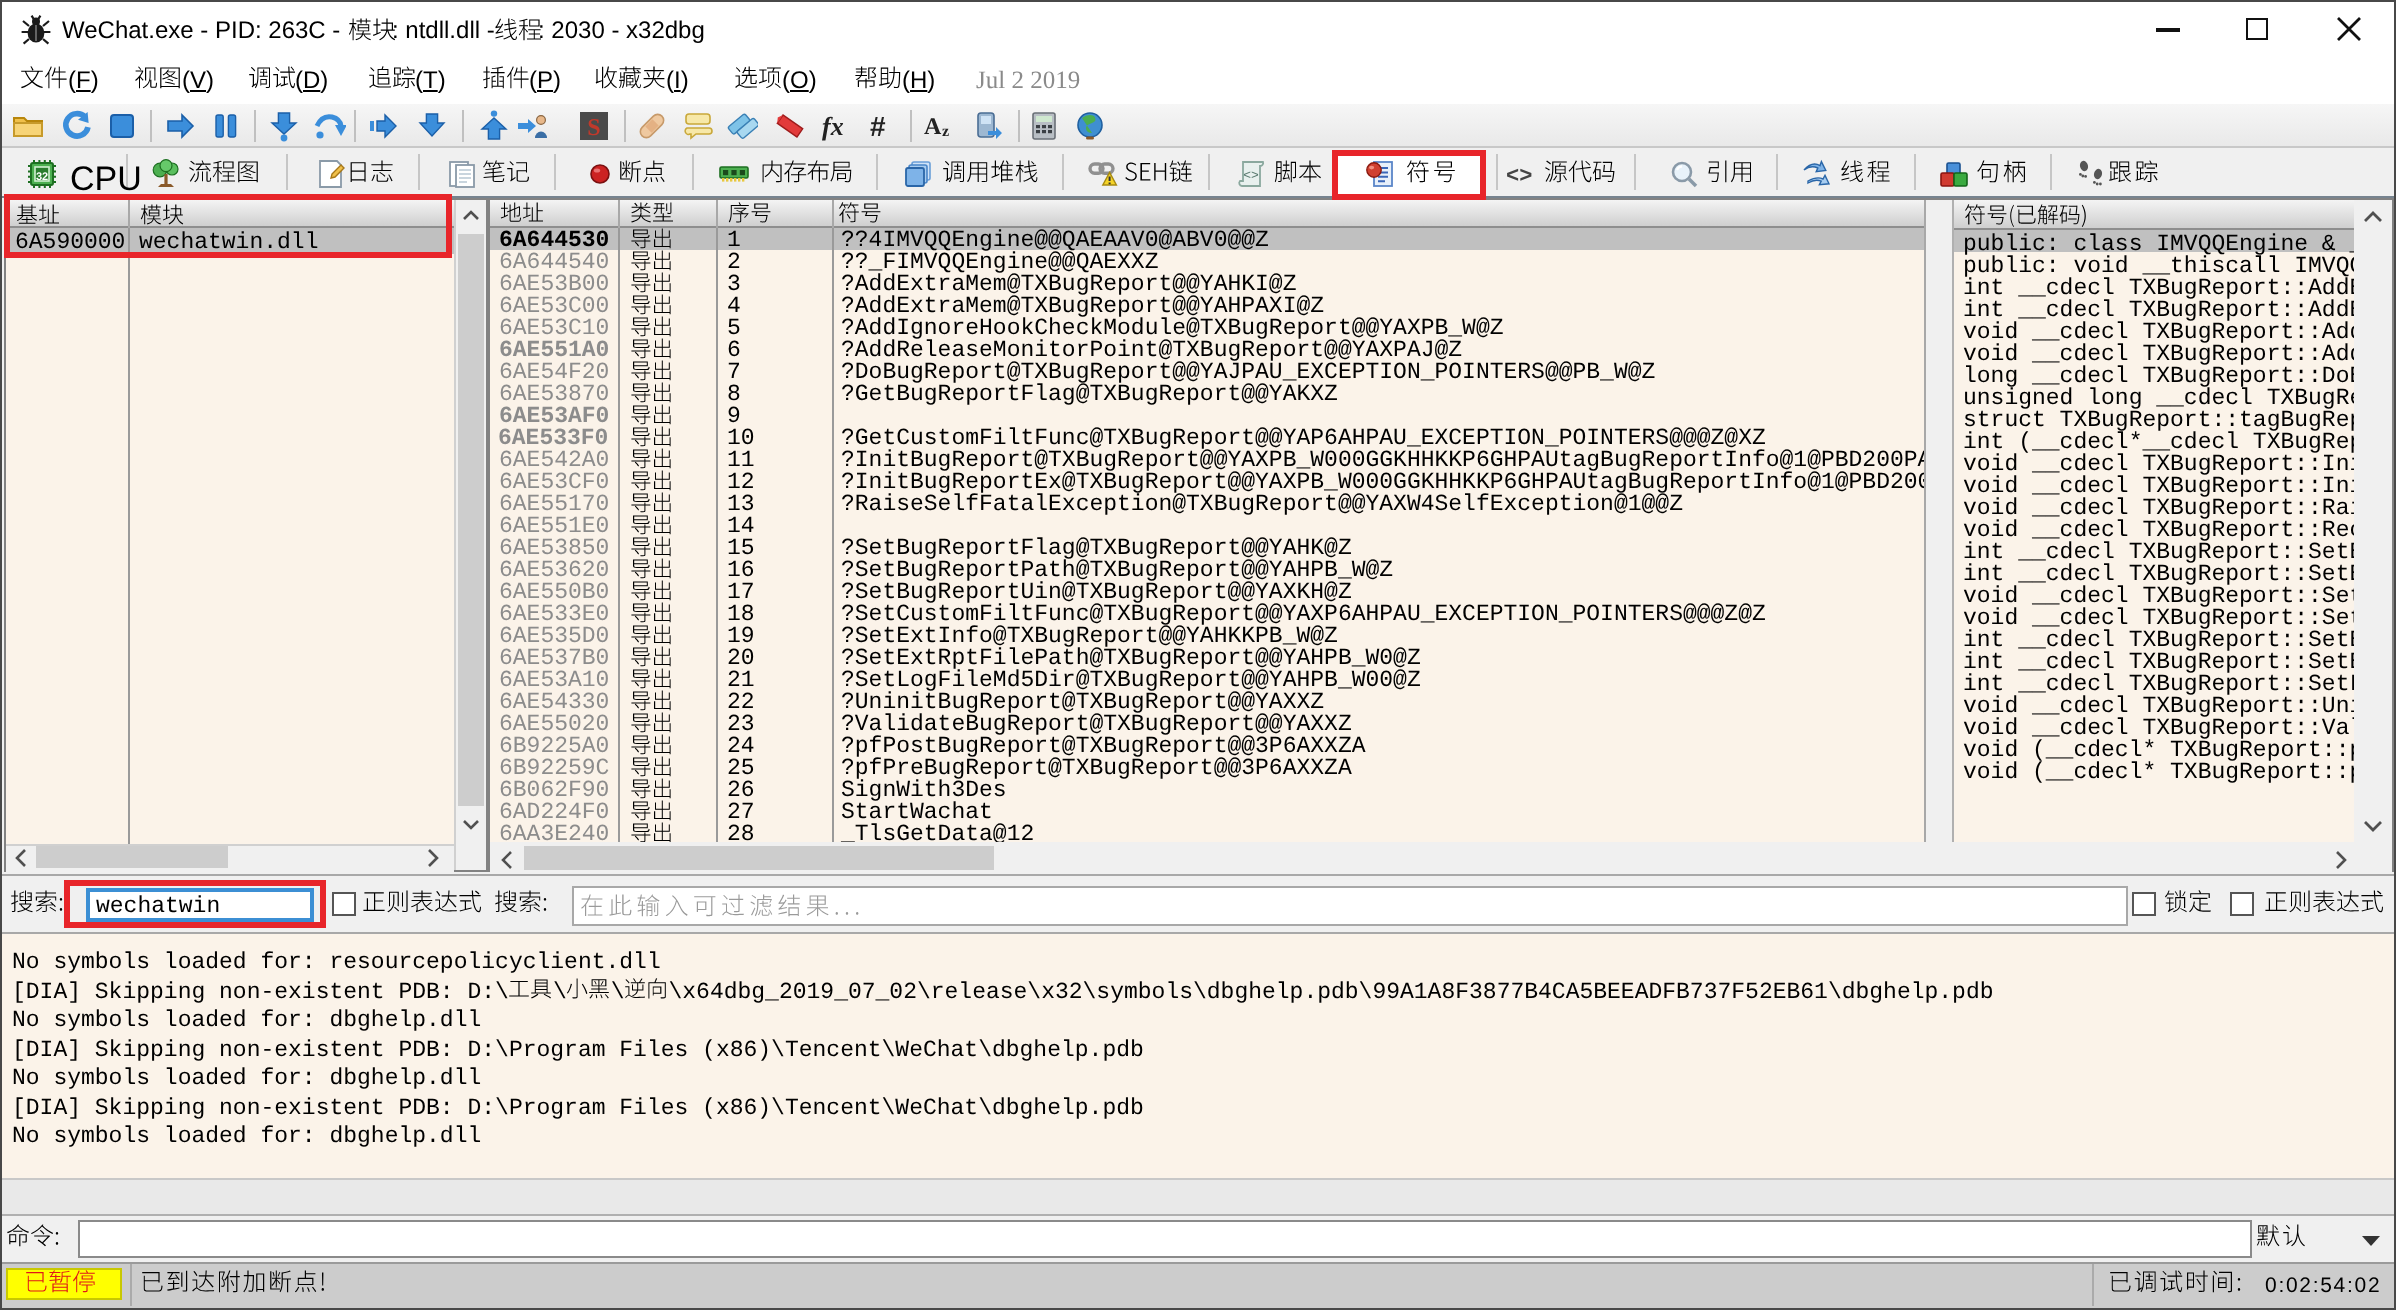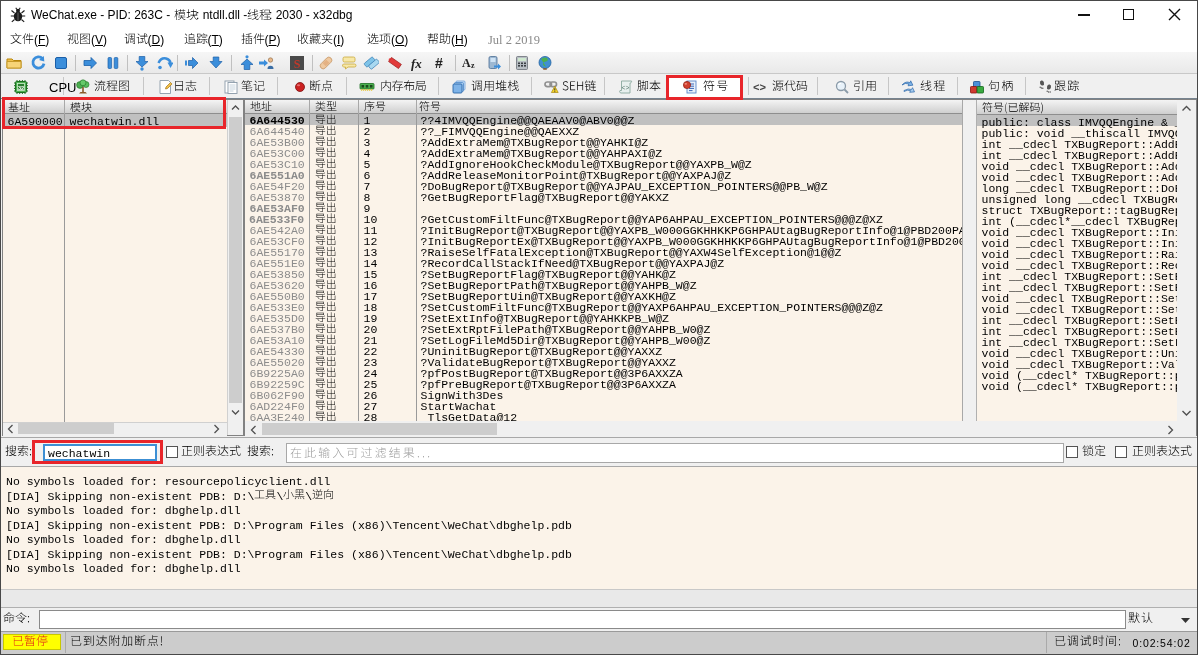--- a/index.html
+++ b/index.html
@@ -334,21 +334,21 @@
 <div class="ab" style="left:1024.7px;top:77px;width:1px;height:18px;background:#c6c6c6"></div>
 <div class="ab" style="left:669px;top:74.5px;width:74px;height:23.5px;background:#fff"></div>
 <svg class="K" style="left:12.5px;top:78.5px" width="16" height="16" viewBox="0 0 16 16">
     <rect x="2.5" y="2.5" width="11" height="11" rx="1" fill="#4caf50" stroke="#1d6f21"></rect>
     <rect x="4.5" y="4.5" width="7" height="7" fill="#2a7d2e" stroke="#d0f0d0" stroke-width=".8"></rect>
     <text x="8" y="10.8" font-size="5.5" font-family="Liberation Sans" fill="#fff" text-anchor="middle" font-weight="bold">32</text>
     <g stroke="#1d6f21">
       <path d="M4 2.5 v-1.5 M6.7 2.5 v-1.5 M9.4 2.5 v-1.5 M12 2.5 v-1.5 M4 13.5 v1.5 M6.7 13.5 v1.5 M9.4 13.5 v1.5 M12 13.5 v1.5 M2.5 4 h-1.5 M2.5 6.7 h-1.5 M2.5 9.4 h-1.5 M2.5 12 h-1.5 M13.5 4 h1.5 M13.5 6.7 h1.5 M13.5 9.4 h1.5 M13.5 12 h1.5"></path>
     </g>
   </svg>
-<div class="ab" style="left:49px;top:79.5px;font-size:13px">CPU</div>
+<div class="ab" style="left:35px;top:79.5px;font-size:17px">CPU</div>
 <svg class="K" style="left:75px;top:78.5px" width="16" height="16" viewBox="0 0 16 16">
     <circle cx="5" cy="6" r="3.4" fill="#4caf50" stroke="#1d6f21" stroke-width=".6"></circle>
     <circle cx="11" cy="5.5" r="3" fill="#5abf5e" stroke="#1d6f21" stroke-width=".6"></circle>
     <circle cx="8" cy="3.8" r="3" fill="#66c96a" stroke="#1d6f21" stroke-width=".6"></circle>
     <rect x="7.2" y="8" width="1.6" height="6" fill="#8a5a2a"></rect>
     <path d="M4 14.5 h8 l-1.5-1.5 h-5z" fill="#8a5a2a"></path>
   </svg>
 <svg class="K" style="left:94px;top:80px;fill:#000" width="36" height="14">
     <use href="#b_lct"></use>
   </svg>
@@ -602,21 +602,20 @@
 <svg class="K" style="left:69.5px;top:146.0px;fill:#000" width="22" height="13">
       <use href="#c_dc"></use>
     </svg>
 <div class="ab mono" style="left:118.5px;top:147.0px">13</div>
 <div class="ab mono" style="left:175.5px;top:147.0px">?RaiseSelfFatalException@TXBugReport@@YAXW4SelfException@1@@Z</div>
 <div class="ab mono" style="left:4.5px;top:158.0px;color:#8c8c8c;font-weight:normal">6AE551E0</div>
 <svg class="K" style="left:69.5px;top:157.0px;fill:#000" width="22" height="13">
       <use href="#c_dc"></use>
     </svg>
 <div class="ab mono" style="left:118.5px;top:158.0px">14</div>
-<div class="ab mono" style="left:175.5px;top:158.0px">?RecordCallStackIfNeed@TXBugReport@@YAXPAJ@Z</div>
 <div class="ab mono" style="left:4.5px;top:169.0px;color:#8c8c8c;font-weight:normal">6AE53850</div>
 <svg class="K" style="left:69.5px;top:168.0px;fill:#000" width="22" height="13">
       <use href="#c_dc"></use>
     </svg>
 <div class="ab mono" style="left:118.5px;top:169.0px">15</div>
 <div class="ab mono" style="left:175.5px;top:169.0px">?SetBugReportFlag@TXBugReport@@YAHK@Z</div>
 <div class="ab mono" style="left:4.5px;top:180.0px;color:#8c8c8c;font-weight:normal">6AE53620</div>
 <svg class="K" style="left:69.5px;top:179.0px;fill:#000" width="22" height="13">
       <use href="#c_dc"></use>
     </svg>
@@ -779,20 +778,21 @@
       <use href="#g_gj"></use>
     </svg>
 <div class="ab mono" style="left:275.4504px;top:24.1px">\</div>
 <svg class="K" style="left:282.3518px;top:22.6px;fill:#000" width="22" height="13">
       <use href="#g_xh"></use>
     </svg>
 <div class="ab mono" style="left:304.3518px;top:24.1px">\</div>
 <svg class="K" style="left:311.25320000000005px;top:22.6px;fill:#000" width="22" height="13">
       <use href="#g_nx"></use>
     </svg>
+<div class="ab mono" style="left:333.25320000000005px;top:24.1px">\x64dbg_2019_07_02\release\x32\symbols\dbghelp.pdb\99A1A8F3877B4CA5BEEADFB737F52EB61\dbghelp.pdb</div>
 <div class="ab mono" style="left:5px;top:38.650000000000006px">No symbols loaded for: dbghelp.dll</div>
 <div class="ab mono" style="left:5px;top:53.2px">[DIA] Skipping non-existent PDB: D:\Program Files (x86)\Tencent\WeChat\dbghelp.pdb</div>
 <div class="ab mono" style="left:5px;top:67.75px">No symbols loaded for: dbghelp.dll</div>
 <div class="ab mono" style="left:5px;top:82.30000000000001px">[DIA] Skipping non-existent PDB: D:\Program Files (x86)\Tencent\WeChat\dbghelp.pdb</div>
 <div class="ab mono" style="left:5px;top:96.85000000000001px">No symbols loaded for: dbghelp.dll</div>
 </div>
 <div class="ab" style="left:1px;top:589px;width:1196px;height:18.5px;background:#e9e9e9;border-top:1px solid #c8c8c8;border-bottom:1px solid #b0b0b0"></div>
 <div class="ab" style="left:1px;top:607.5px;width:1196px;height:23px;background:#f0f0f0"></div>
 <svg class="K" style="left:3px;top:612px;fill:#000" width="27" height="14">
     <use href="#o_ml"></use>

